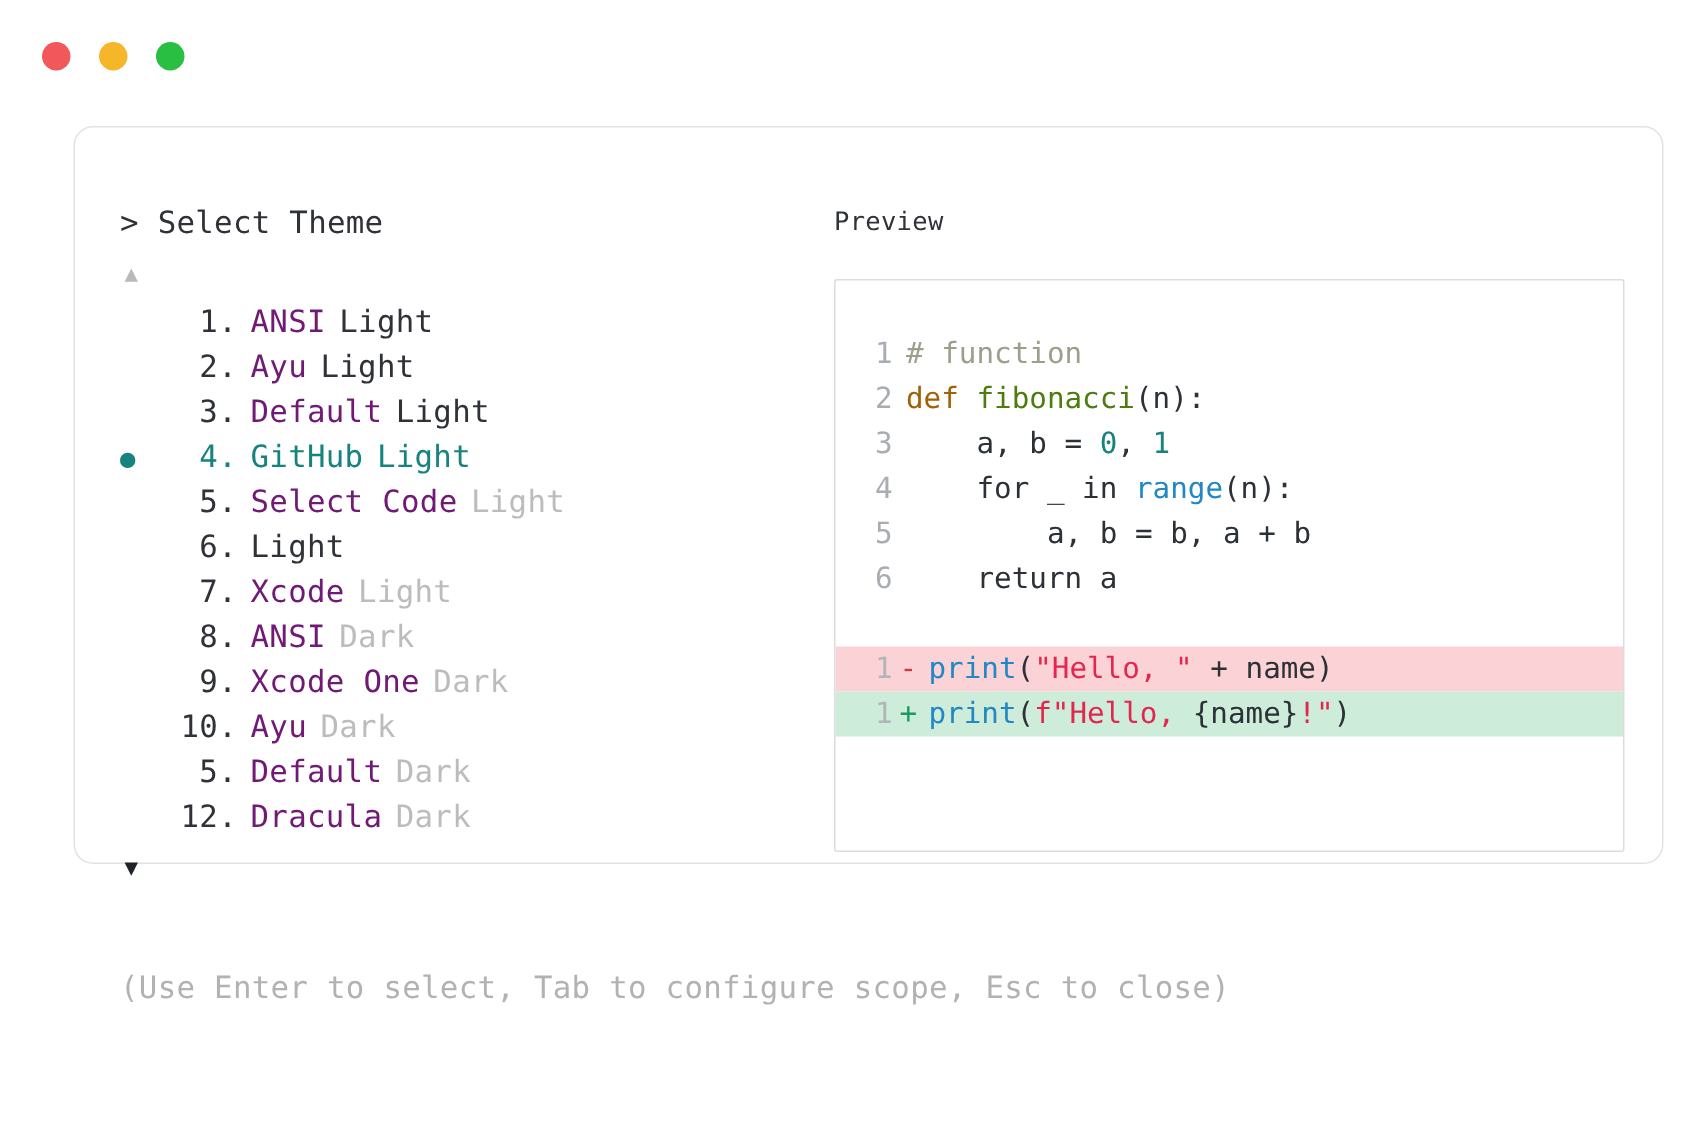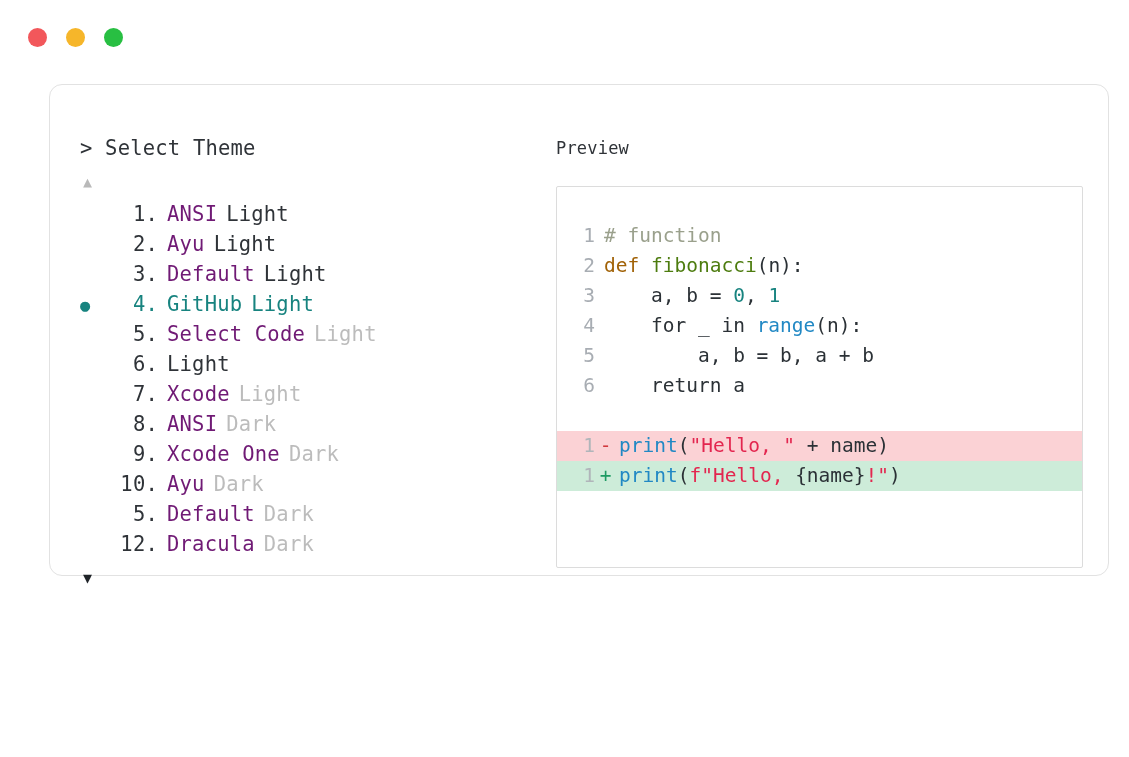--- a/index.html
+++ b/index.html
@@ -236,17 +236,18 @@
 
       <div class="right-col">
         <div class="preview-label">Preview</div>
         <div class="preview-box">
           <div class="code" id="code-block"><div class="code-line"><span class="ln">1</span><span class="code-text"><span class="t-comment"># function</span></span></div><div class="code-line"><span class="ln">2</span><span class="code-text"><span class="t-kw">def </span><span class="t-func">fibonacci</span><span class="t-plain">(n):</span></span></div><div class="code-line"><span class="ln">3</span><span class="code-text"><span class="t-plain">    a, b = </span><span class="t-num">0</span><span class="t-plain">, </span><span class="t-num">1</span></span></div><div class="code-line"><span class="ln">4</span><span class="code-text"><span class="t-plain">    for _ in </span><span class="t-builtin">range</span><span class="t-plain">(n):</span></span></div><div class="code-line"><span class="ln">5</span><span class="code-text"><span class="t-plain">        a, b = b, a + b</span></span></div><div class="code-line"><span class="ln">6</span><span class="code-text"><span class="t-plain">    return a</span></span></div></div>
           <div class="blank-line"></div>
           <div class="code" id="diff-block"><div class="diff-line minus"><span class="ln">1</span><span class="diff-sign">-</span><span class="diff-body"><span class="t-builtin">print</span><span class="t-plain">(</span><span class="t-str">"Hello, "</span><span class="t-plain"> + name)</span></span></div><div class="diff-line plus"><span class="ln">1</span><span class="diff-sign">+</span><span class="diff-body"><span class="t-builtin">print</span><span class="t-plain">(</span><span class="t-str">f"Hello, </span><span class="t-plain">{name}</span><span class="t-str">!"</span><span class="t-plain">)</span></span></div></div>
         </div>
       </div>
 
+      <div class="footer-hint">(Use Enter to select, Tab to configure scope, Esc to close)</div>
 
     </div>
   </div>
 
 </div>
 
 </body></html>

